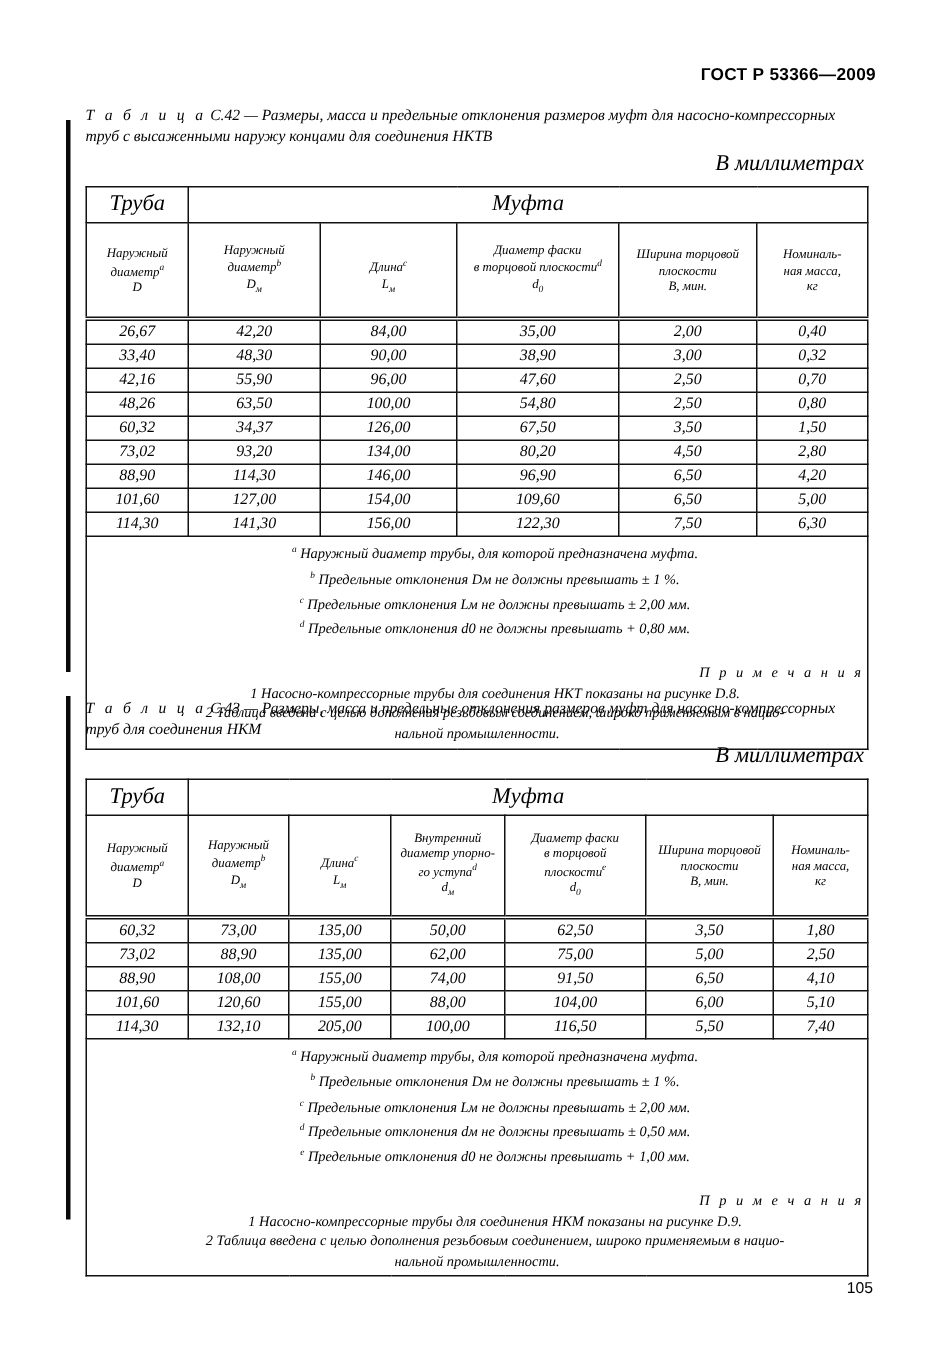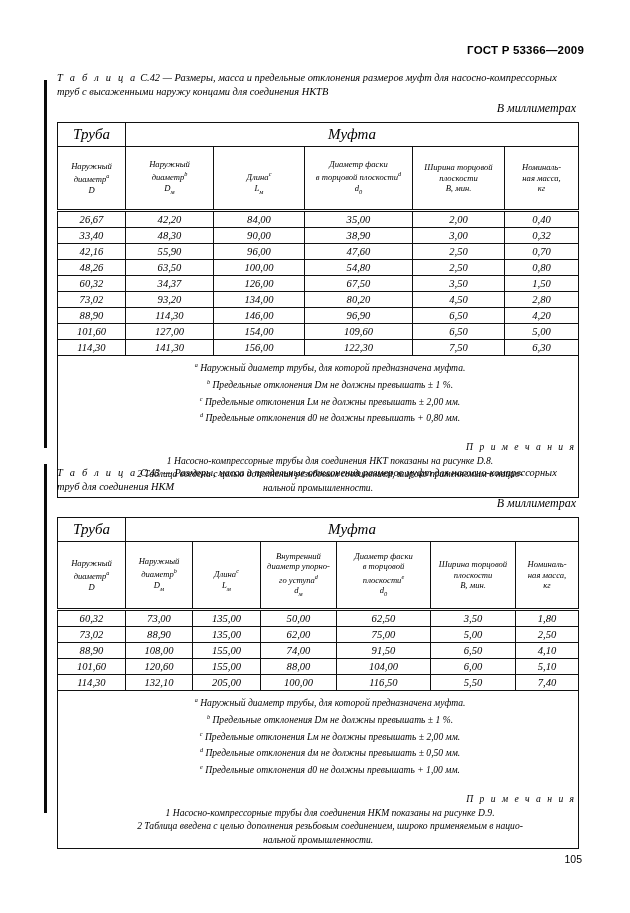--- a/index.html
+++ b/index.html
@@ -56,21 +56,21 @@
     font-size: 10.4px;
     line-height: 14px;
     margin: 0 0 0 0;
     text-align: left;
   }
   .tbl-caption .spaced {
     letter-spacing: 2.2px;
   }
   .units-line {
     font-style: italic;
-    font-size: 12px;
+    font-size: 15px;
     text-align: right;
     margin-top: 2px;
     margin-bottom: 6px;
     padding-right: 2px;
   }
 
   table.gost {
     border-collapse: collapse;
     width: 521px;
     table-layout: fixed;

